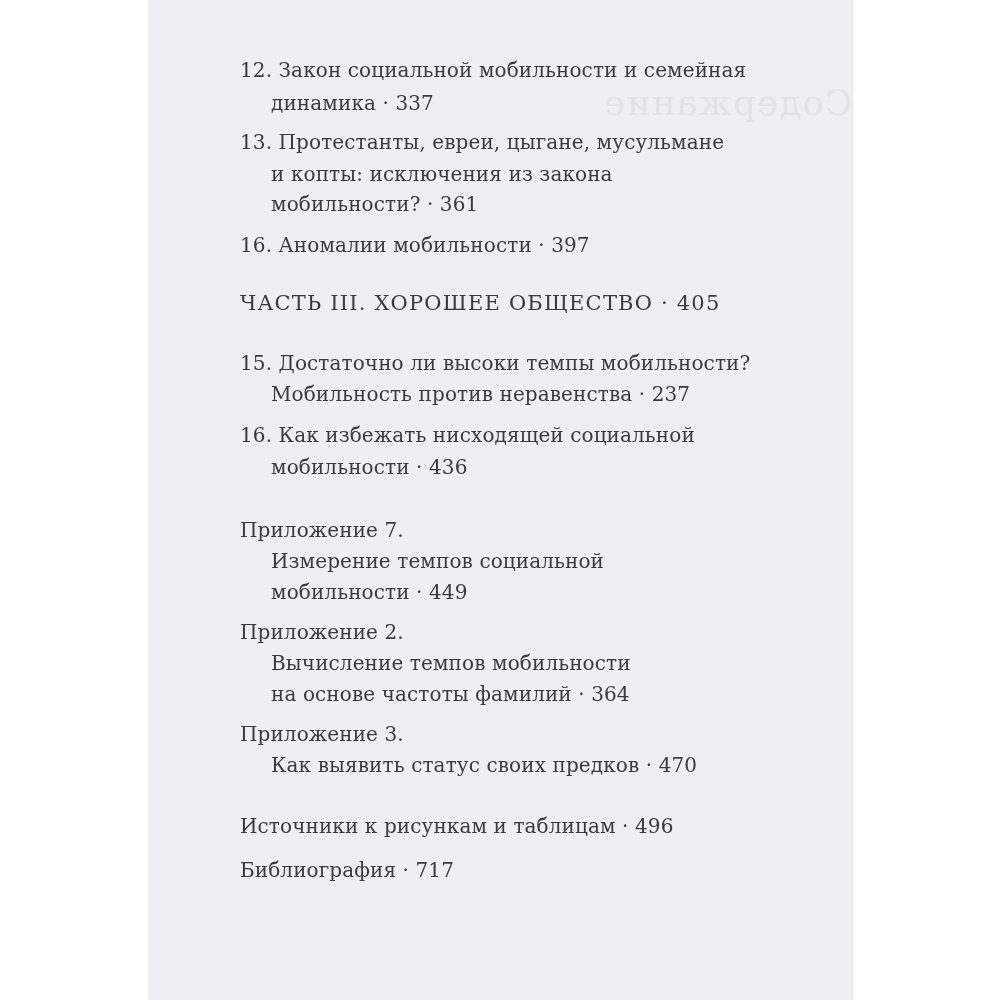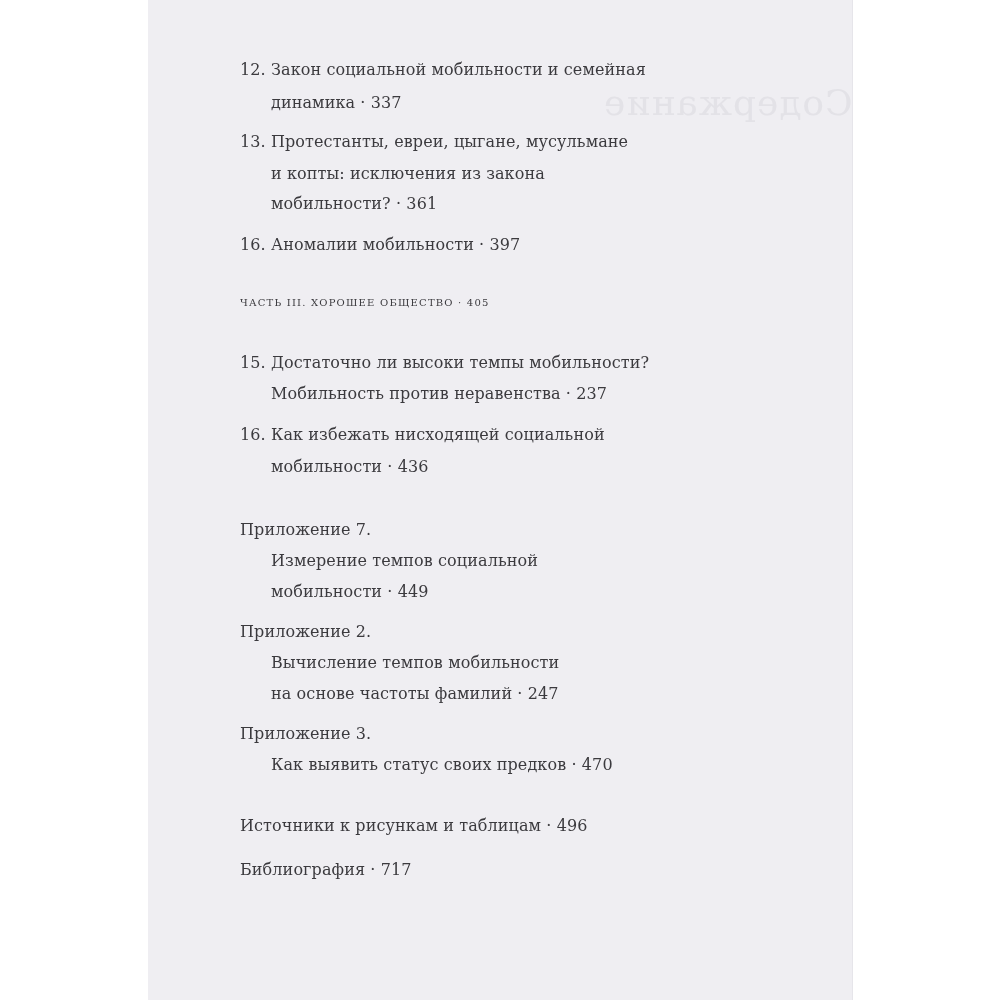--- a/index.html
+++ b/index.html
@@ -14,25 +14,25 @@
       box-shadow: inset -1px 0 0 #e6e5ea;
     }
     .ghost {
       position: absolute; left: 455px; top: 82px;
       font-size: 36px; color: #e3e2e7; transform: scaleX(-1);
       letter-spacing: 1px; white-space: nowrap;
     }
     .toc { position: absolute; left: 240px; top: 0; width: 600px; color: #3b3a3e; }
     .line {
       position: absolute; left: 0; white-space: nowrap;
-      font-size: 16px; line-height: 24px; letter-spacing: 0.1px;
+      font-size: 20px; line-height: 24px; letter-spacing: 0.1px;
     }
     .indent { left: 31px; }
     .part {
-      font-size: 10px; letter-spacing: 1.2px; text-transform: uppercase;
+      font-size: 21px; letter-spacing: 1.2px; text-transform: uppercase;
     }
   </style>
 </head>
 <body>
 
 <div class="page">
   <div class="ghost">Содержание</div>
 </div>
 
 <div class="toc">
@@ -53,21 +53,21 @@
 
   <div class="line" style="top:423px">16. Как избежать нисходящей социальной</div>
   <div class="line indent" style="top:455px">мобильности · 436</div>
 
   <div class="line" style="top:518px">Приложение 7.</div>
   <div class="line indent" style="top:549px">Измерение темпов социальной</div>
   <div class="line indent" style="top:580px">мобильности · 449</div>
 
   <div class="line" style="top:620px">Приложение 2.</div>
   <div class="line indent" style="top:651px">Вычисление темпов мобильности</div>
-  <div class="line indent" style="top:682px">на основе частоты фамилий · 247</div>
+  <div class="line indent" style="top:682px">на основе частоты фамилий · 364</div>
 
   <div class="line" style="top:722px">Приложение 3.</div>
   <div class="line indent" style="top:753px">Как выявить статус своих предков · 470</div>
 
   <div class="line" style="top:814px">Источники к рисункам и таблицам · 496</div>
 
   <div class="line" style="top:858px">Библиография · 717</div>
 </div>
 
 </body></html>

